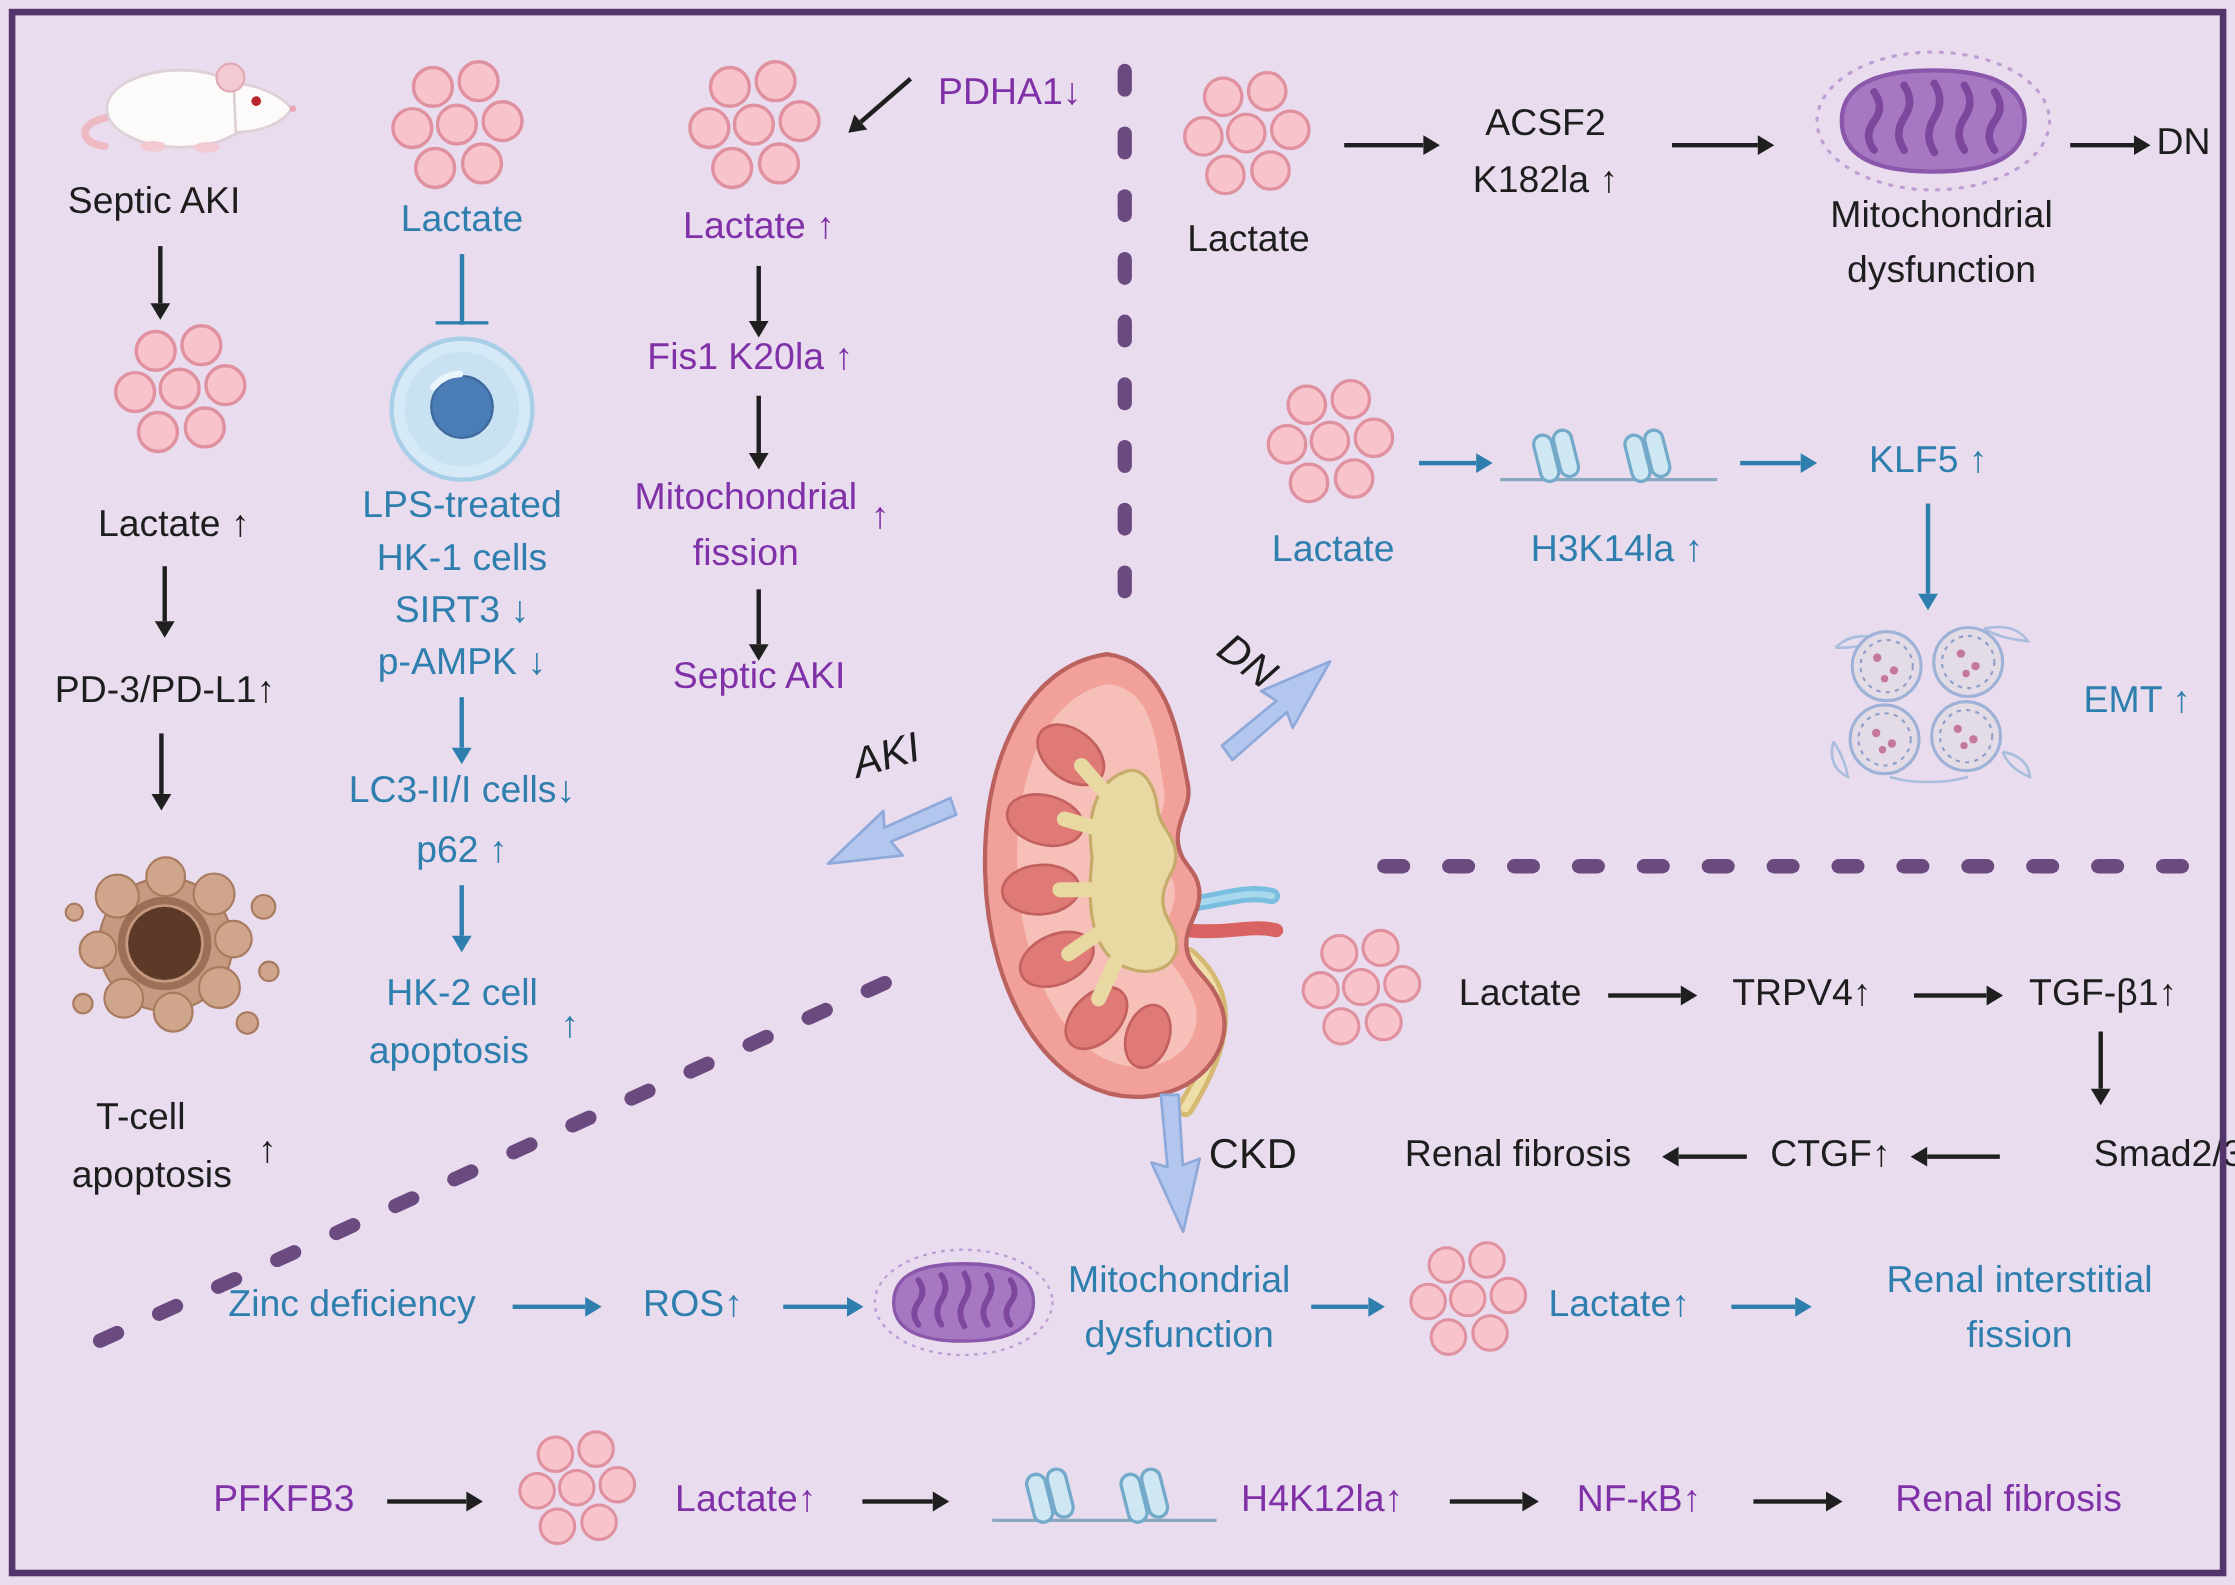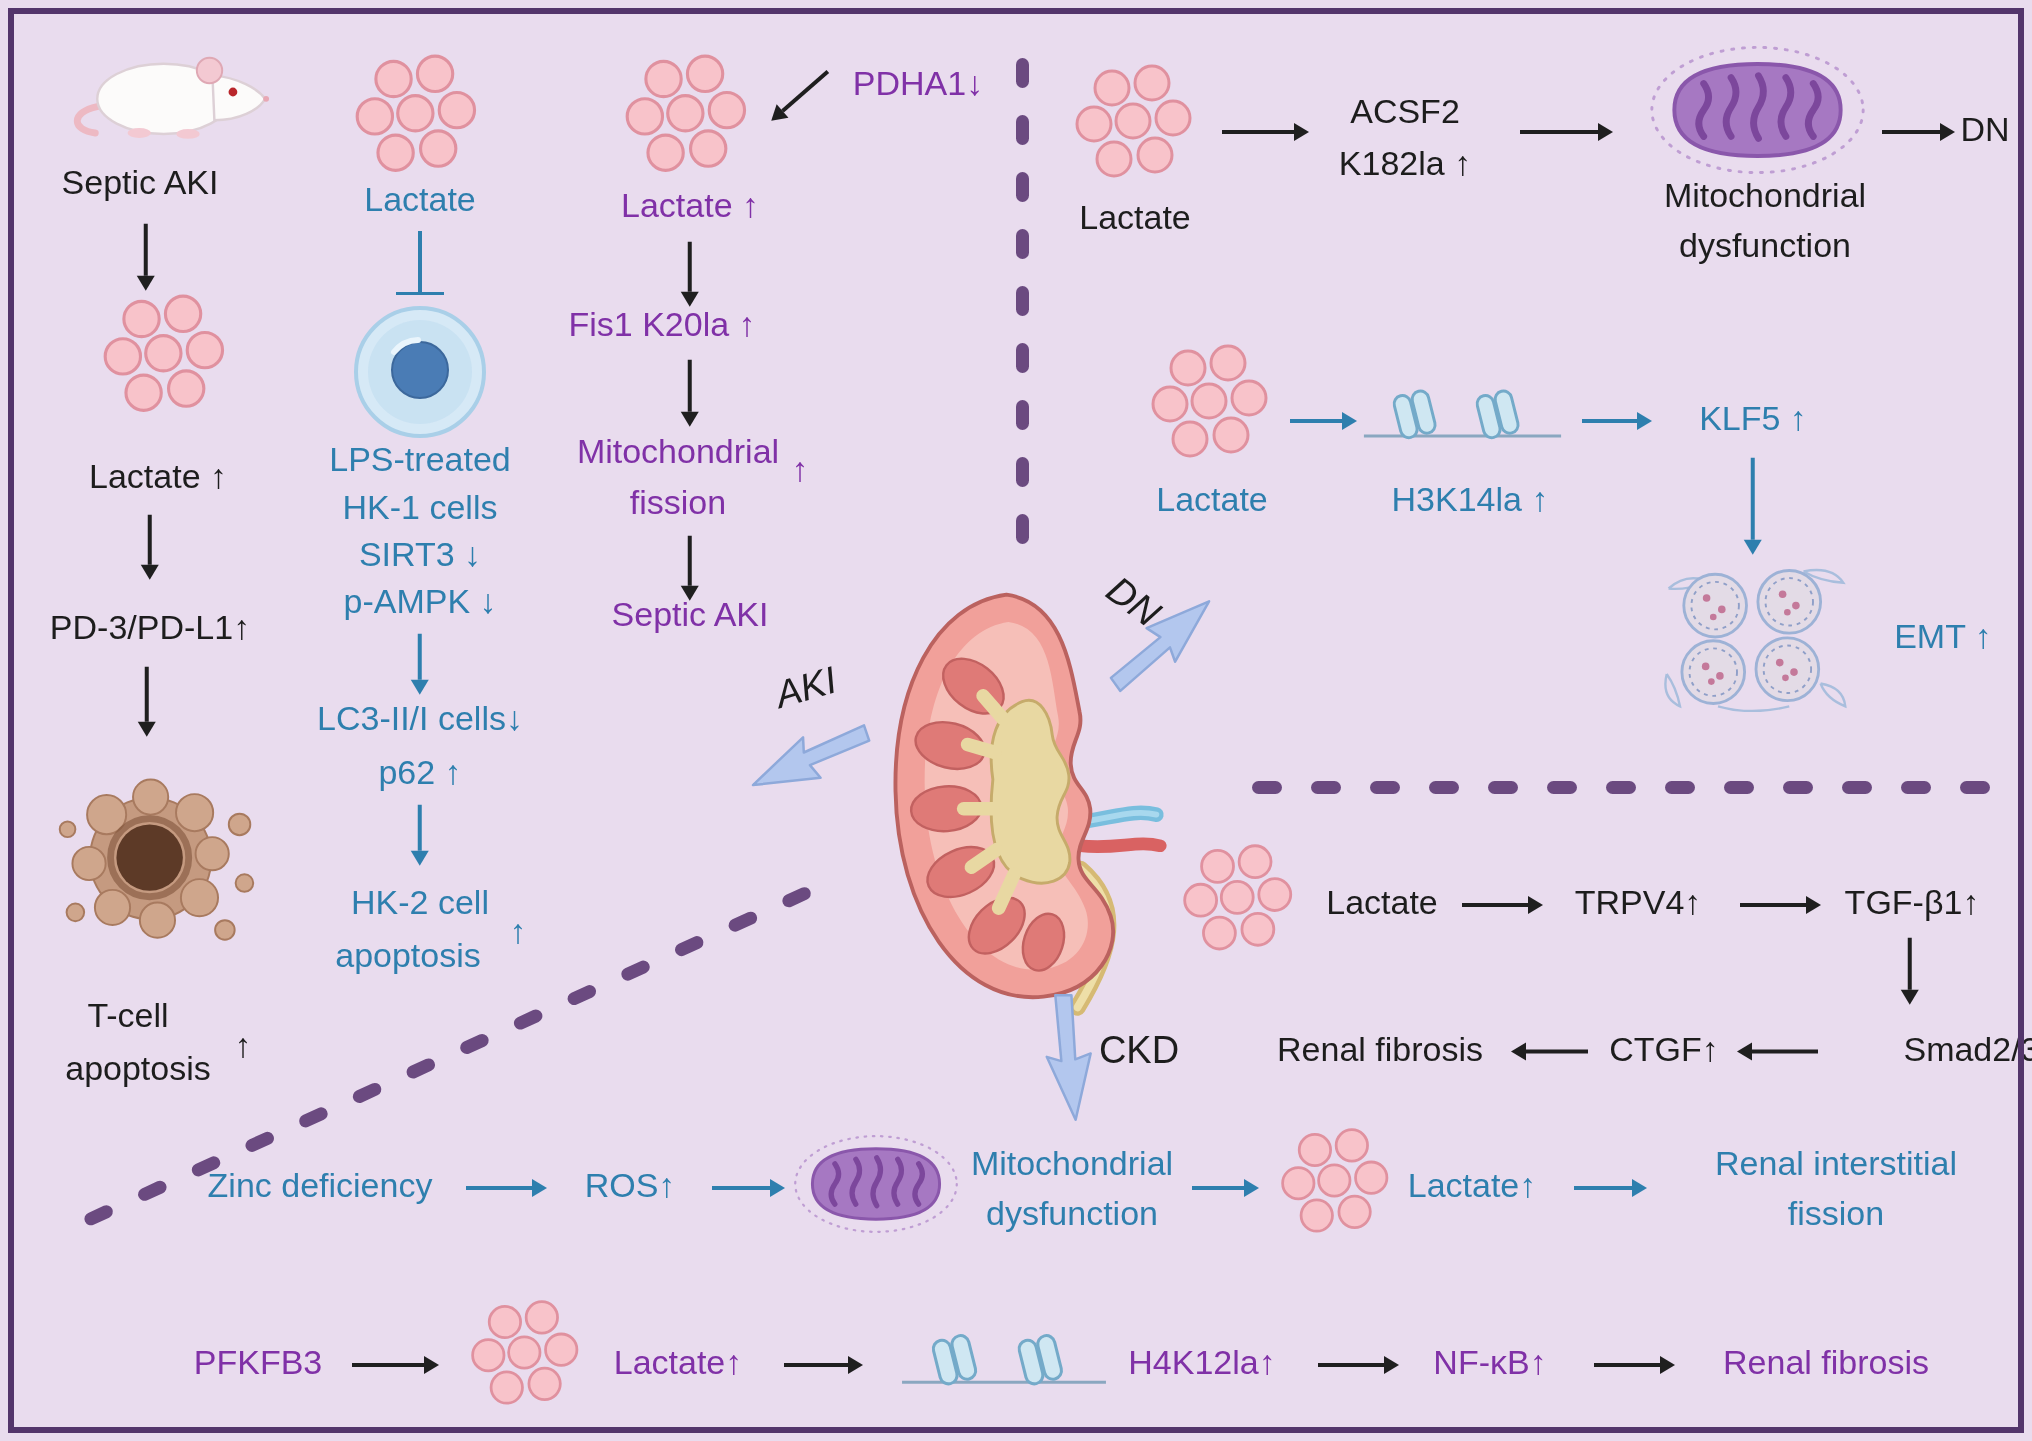--- a/index.html
+++ b/index.html
@@ -145,21 +145,21 @@
           <circle cx="101" cy="56" r="17"></circle>
     <circle cx="42" cy="97" r="17"></circle>
           <circle cx="83" cy="93" r="17"></circle>
   </g>
 </svg>
 </div>
   <div class="arr" style="left:828px;top:70px;width:60px;transform:rotate(139deg)"></div>
   <div class="lbl purple" style="left:918px;top:84px">PDHA1↓</div>
   <div class="lbl purple" style="left:690px;top:206px">Lactate ↑</div>
   <div class="arr" style="left:690px;top:240px;width:50px;transform:rotate(90deg)"></div>
-  <div class="lbl purple" style="left:662px;top:325px">Fis1 K20la ↑</div>
+  <div class="lbl purple" style="left:682px;top:325px">Fis1 K20la ↑</div>
   <div class="arr" style="left:690px;top:358px;width:52px;transform:rotate(90deg)"></div>
   <div class="lbl purple" style="left:678px;top:452px">Mitochondrial</div>
   <div class="lbl purple" style="left:678px;top:503px">fission</div>
   <div class="lbl purple" style="left:800px;top:470px">↑</div>
   <div class="arr" style="left:690px;top:534px;width:50px;transform:rotate(90deg)"></div>
   <div class="lbl purple" style="left:690px;top:615px">Septic AKI</div>
 
   <div class="dcol" style="left:1016px;top:58px">
       <div class="d"></div>
       <div class="d"></div>

